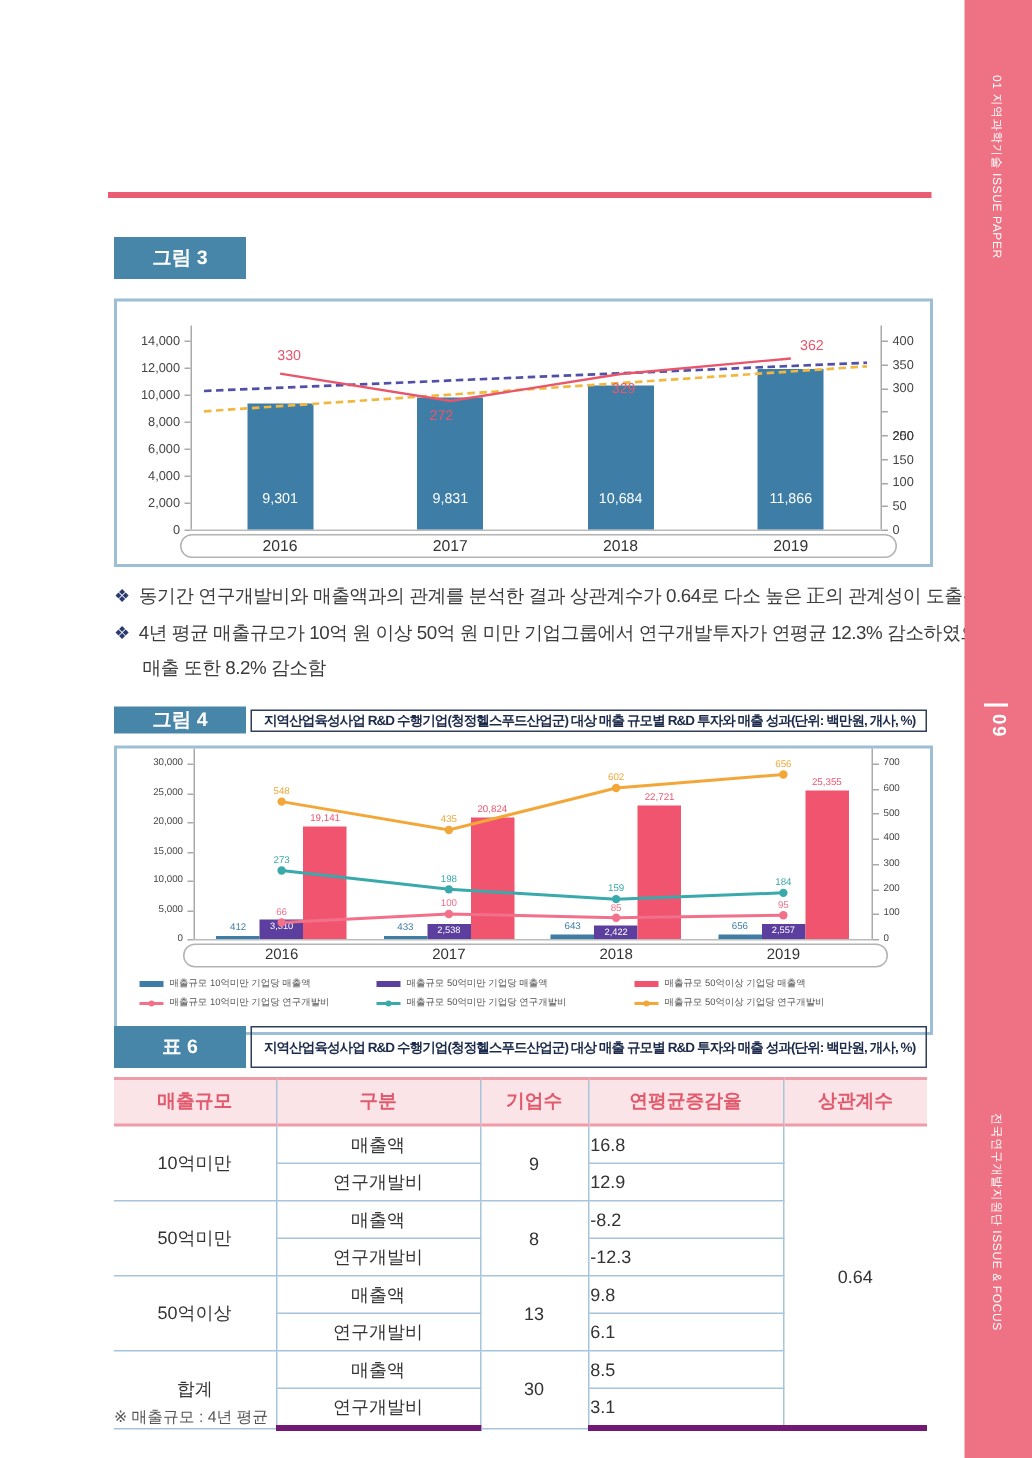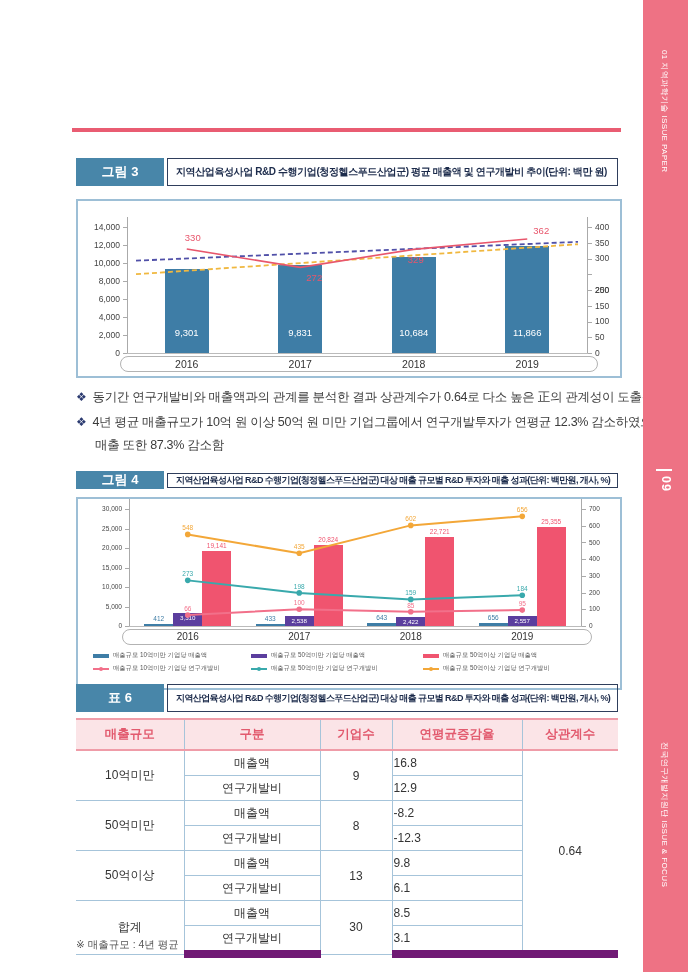--- a/index.html
+++ b/index.html
@@ -33,34 +33,33 @@
   
   #table6{position:absolute;left:76px;top:718px;width:542px;border-collapse:collapse;
           table-layout:fixed;font-size:12px;color:#333;}
   #table6 th{height:27px;background:#FBE4E7;color:#E25A6E;font-weight:bold;font-size:12.5px;
              border-top:2px solid #EF9CA8;border-bottom:2px solid #EF9CA8;}
   #table6 th:not(:last-child){border-right:1px solid #A6C4DA;}
   #table6 td{height:22px;text-align:center;border-bottom:1px solid #A6C4DA;
              border-right:1px solid #A6C4DA;}
   #table6 td.corr{border-right:none;}
   #table6 tr.group-start td{border-top:1.5px solid #5a5a5a;}
-  #table6 tr.last-row td, #table6 td.corr{border-bottom:8px solid #701a75;}
+  #table6 tr.last-row td, #table6 td.corr{border-bottom:4px solid #701a75;}
   #table6 td.rate{text-align:left;padding-right:12px;}
   .footnote{position:absolute;left:76px;top:938px;font-size:10.5px;color:#555;}
 </style>
 </head>
 <body>
 
 <div class="page">
 
   <div class="top-rule"></div>
 
   <div class="fig-header" style="top:158px;">
     <div class="fig-label">그림 3</div>
-    <div class="fig-title t10">지역산업육성사업 R&amp;D 수행기업(청정헬스푸드산업군) 평균 매출액 및 연구개발비 추이(단위: 백만 원)</div>
   </div>
 
   <div class="chart-frame" id="chart1">
       <div style="position: absolute; left: 49px; top: 16px; width: 1px; height: 136px; background: rgb(170, 170, 170);"></div>
       <div style="position: absolute; left: 509px; top: 16px; width: 1px; height: 136px; background: rgb(170, 170, 170);"></div>
       <div style="position: absolute; left: 49px; top: 152px; width: 461px; height: 1px; background: rgb(187, 187, 187);"></div>
       <div style="position: absolute; left: 0px; top: 146.9px; width: 42px; text-align: right; font-size: 8.5px; color: rgb(68, 68, 68);">0</div>
       <div style="position: absolute; left: 45px; top: 152px; width: 4px; height: 1px; background: rgb(170, 170, 170);"></div>
       <div style="position: absolute; left: 0px; top: 128.9px; width: 42px; text-align: right; font-size: 8.5px; color: rgb(68, 68, 68);">2,000</div>
       <div style="position: absolute; left: 45px; top: 134px; width: 4px; height: 1px; background: rgb(170, 170, 170);"></div>
@@ -101,38 +100,38 @@
       <div style="position: absolute; left: 313.75px; top: 55.844px; width: 44px; height: 96.156px; background: rgb(62, 125, 166);"></div>
       <div style="position: absolute; left: 313.75px; top: 126px; width: 44px; text-align: center; font-size: 9.5px; color: rgb(255, 255, 255);">10,684</div>
       <div style="position: absolute; left: 427.25px; top: 45.206px; width: 44px; height: 106.794px; background: rgb(62, 125, 166);"></div>
       <div style="position: absolute; left: 427.25px; top: 126px; width: 44px; text-align: center; font-size: 9.5px; color: rgb(255, 255, 255);">11,866</div>
       <svg width="538" height="171" style="position:absolute;left:0;top:0;pointer-events:none;">
         <line x1="58" y1="73.19871585903084" x2="500" y2="43.23228414096917" stroke="#F0B840" stroke-width="1.8" stroke-dasharray="5,3"></line>
         <line x1="58" y1="59.65966960352422" x2="500" y2="40.85033039647578" stroke="#5050A8" stroke-width="1.8" stroke-dasharray="5,3"></line>
         <polyline points="108.75,48.05000000000001 222.25,66.32 335.75,48.364999999999995 449.25,37.97" fill="none" stroke="#E8566C" stroke-width="1.6"></polyline>
       </svg>
       <div style="position: absolute; left: 99.75px; top: 31.05px; width: 30px; text-align: center; font-size: 9.5px; color: rgb(232, 86, 108);">330</div>
-      <div style="position: absolute; left: 201.25px; top: 71.32px; width: 30px; text-align: center; font-size: 9.5px; color: rgb(232, 86, 108); margin-left: 20px;">272</div>
+      <div style="position: absolute; left: 201.25px; top: 71.32px; width: 30px; text-align: center; font-size: 9.5px; color: rgb(232, 86, 108);">272</div>
       <div style="position: absolute; left: 322.75px; top: 53.365px; width: 30px; text-align: center; font-size: 9.5px; color: rgb(232, 86, 108);">329</div>
       <div style="position: absolute; left: 436.25px; top: 23.97px; width: 30px; text-align: center; font-size: 9.5px; color: rgb(232, 86, 108); margin-left: 12px;">362</div>
       <div style="position: absolute; left: 42px; top: 155px; width: 478px; height: 16px; border: 1px solid rgb(179, 179, 179); border-radius: 9px; background: rgb(255, 255, 255); box-sizing: border-box;"></div>
       <div style="position: absolute; left: 83.75px; top: 157px; width: 50px; text-align: center; font-size: 10.5px; color: rgb(51, 51, 51);">2016</div>
       <div style="position: absolute; left: 197.25px; top: 157px; width: 50px; text-align: center; font-size: 10.5px; color: rgb(51, 51, 51);">2017</div>
       <div style="position: absolute; left: 310.75px; top: 157px; width: 50px; text-align: center; font-size: 10.5px; color: rgb(51, 51, 51);">2018</div>
       <div style="position: absolute; left: 424.25px; top: 157px; width: 50px; text-align: center; font-size: 10.5px; color: rgb(51, 51, 51);">2019</div>
     </div>
 
   <div class="bullet" style="top:389px;">
     <span class="mark">❖</span><span>동기간 연구개발비와 매출액과의 관계를 분석한 결과 상관계수가 0.64로 다소 높은 正의 관계성이 도출됨</span>
   </div>
   <div class="bullet" style="top:414px;">
     <span class="mark">❖</span><span>4년 평균 매출규모가 10억 원 이상 50억 원 미만 기업그룹에서 연구개발투자가 연평균 12.3% 감소하였으며,</span>
   </div>
   <div class="bullet" style="top:437px;left:95px;">
-    <span>매출 또한 87.3% 감소함</span>
+    <span>매출 또한 8.2% 감소함</span>
   </div>
 
   <div class="fig-header" style="top:466px;align-items:center;">
     <div class="fig-label">그림 4</div>
     <div class="fig-title t9">지역산업육성사업 R&amp;D 수행기업(청정헬스푸드산업군) 대상 매출 규모별 R&amp;D 투자와 매출 성과(단위: 백만원, 개사, %)</div>
   </div>
 
   <div class="chart-frame" id="chart2">
       <div style="position: absolute; left: 51px; top: 0px; width: 1px; height: 127px; background: rgb(170, 170, 170);"></div>
       <div style="position: absolute; left: 503px; top: 0px; width: 1px; height: 127px; background: rgb(170, 170, 170);"></div>

